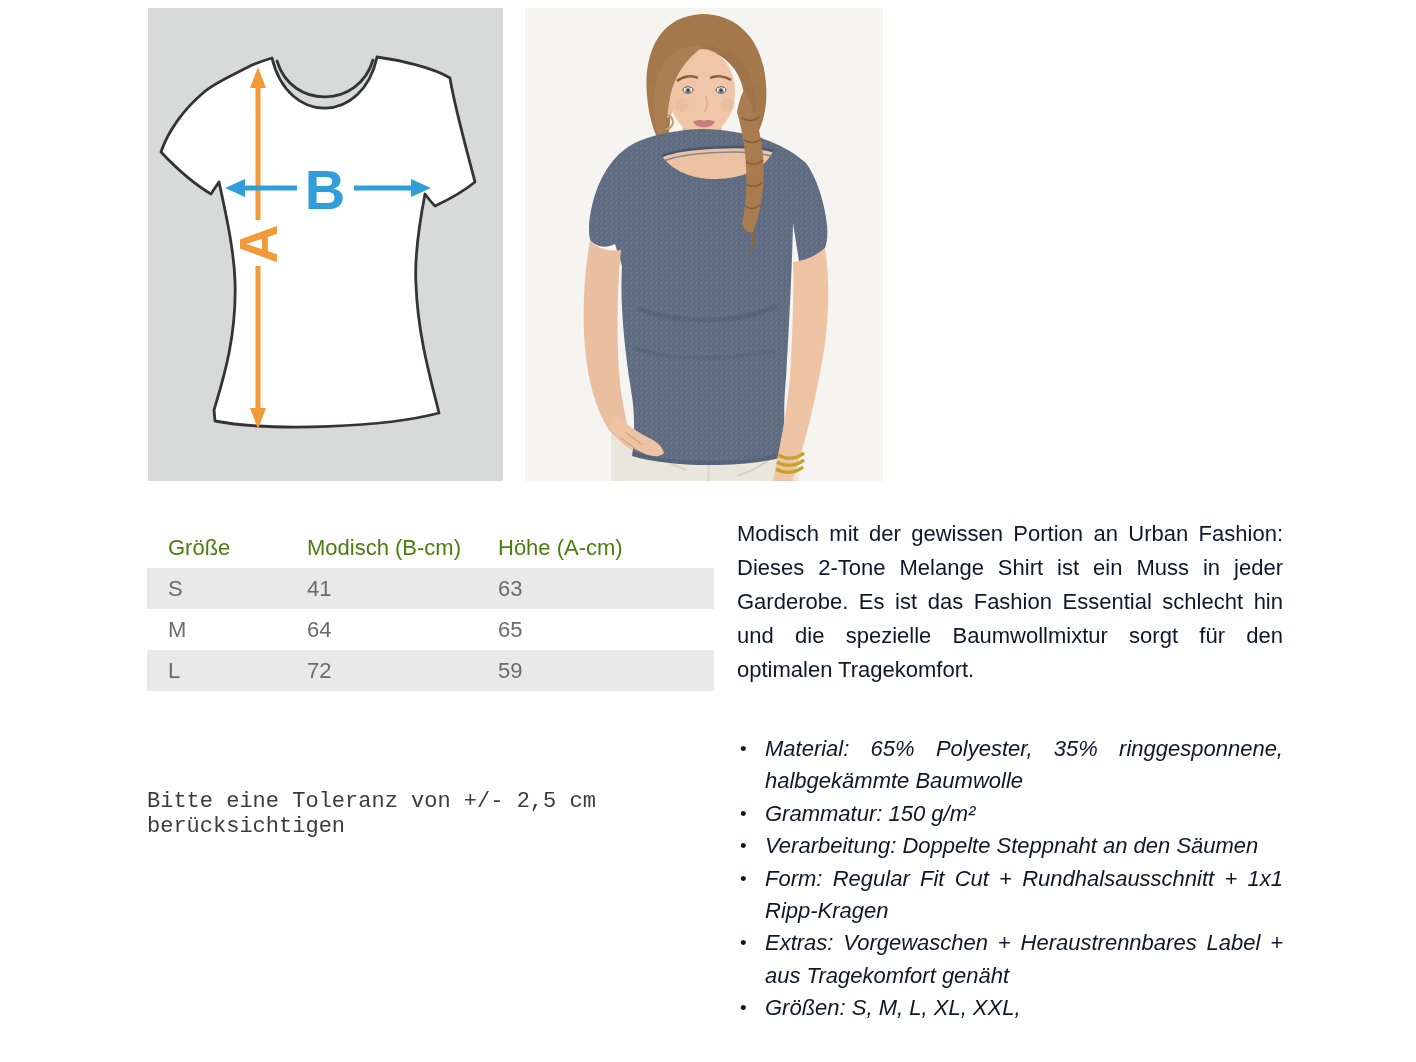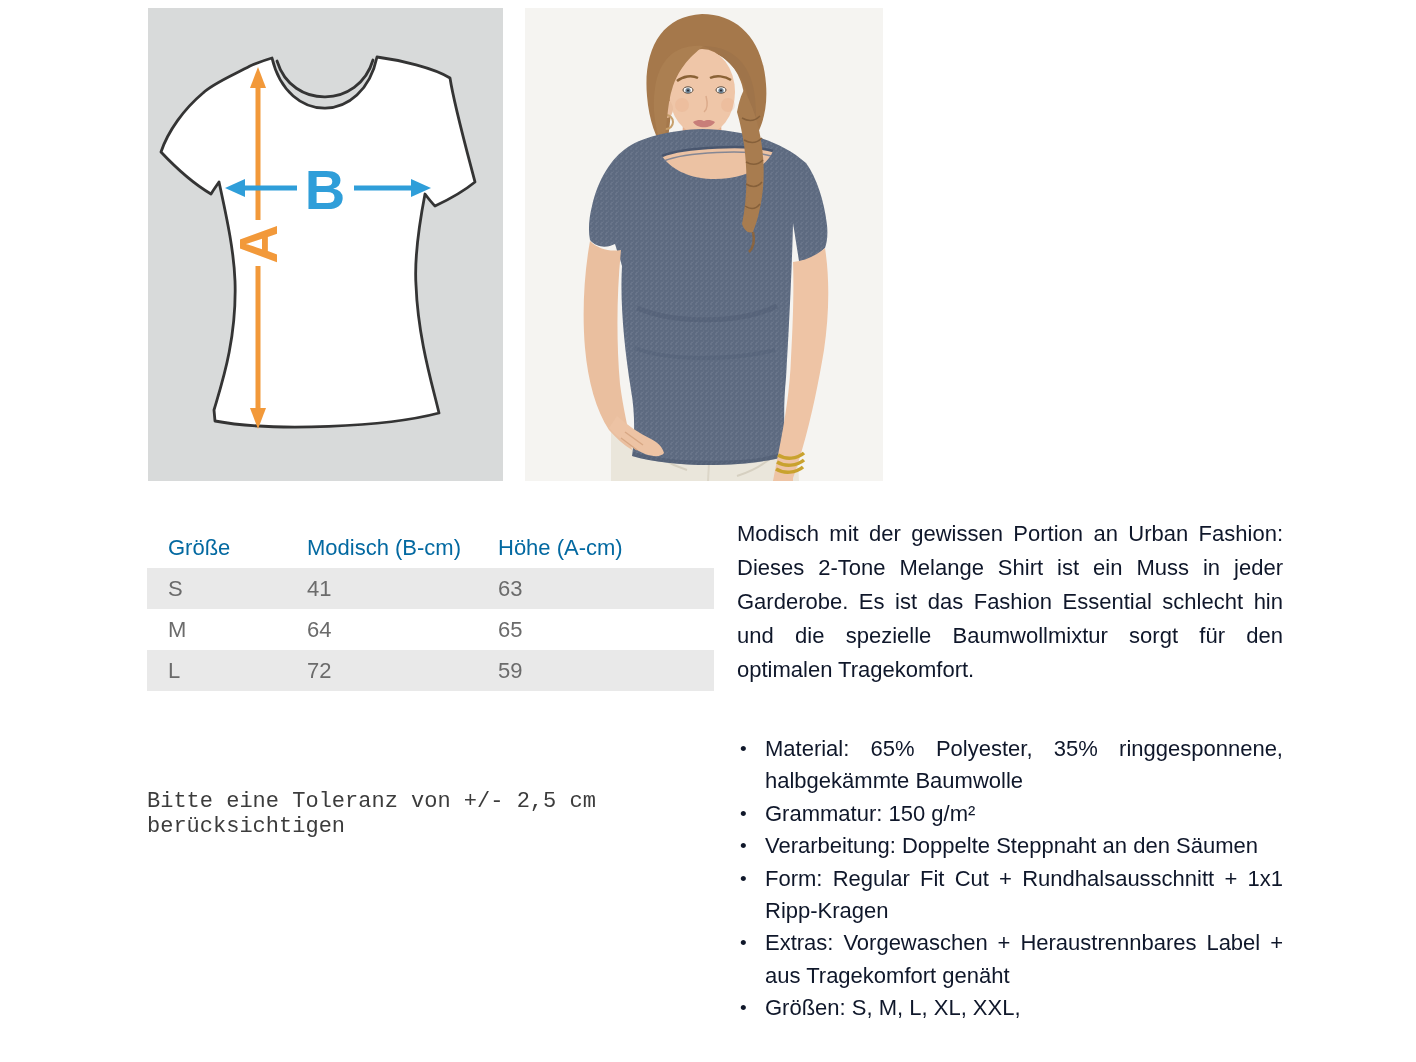--- a/index.html
+++ b/index.html
@@ -9,34 +9,34 @@
 
   
   .diagram-box{left:148px;top:8px;width:355px;height:473px;}
 
   
   .photo-box{left:525px;top:8px;width:358px;height:473px;}
 
   
   .size-table{left:147px;top:528px;width:567px;border-collapse:collapse;table-layout:fixed;
               font-size:22px;}
-  .size-table th{height:40px;font-weight:normal;color:#0369a1;text-align:left;padding:0 0 0 21px;}
+  .size-table th{height:40px;font-weight:normal;color:#4d7c0f;text-align:left;padding:0 0 0 21px;}
   .size-table td{height:41px;color:#6b6b6b;text-align:left;padding:0 0 0 21px;}
   .size-table tbody tr:nth-child(odd){background:#e9e9e9;}
   .size-table tbody tr:nth-child(even){background:#ffffff;}
 
   .tolerance-note{left:147px;top:789px;width:600px;font-size:22px;color:#3c3c3c;font-family:Liberation Mono, monospace;}
 
   
   .description{left:737px;top:517px;width:546px;font-size:22px;color:#0f172a;}
   .description p{margin:0;line-height:34px;text-align:justify;hyphens:manual;}
   .description ul{list-style:none;margin:46px 0 0 0;padding:0;}
   .description li{display:flex;line-height:32.4px;}
   .description li .bullet{flex:0 0 25px;padding-left:3px;font-size:19px;}
-  .description li .btext{flex:1;text-align:justify;hyphens:manual;}
+  .description li .btext{flex:1;text-align:justify;hyphens:manual;font-style:italic;}
 </style>
 </head>
 <body>
 
 <div class="stage">
 
   <div class="abs diagram-box">
     <svg width="355" height="473" viewBox="0 0 355 473">
       <rect x="0" y="0" width="355" height="473" fill="#d8dada"></rect>
 

